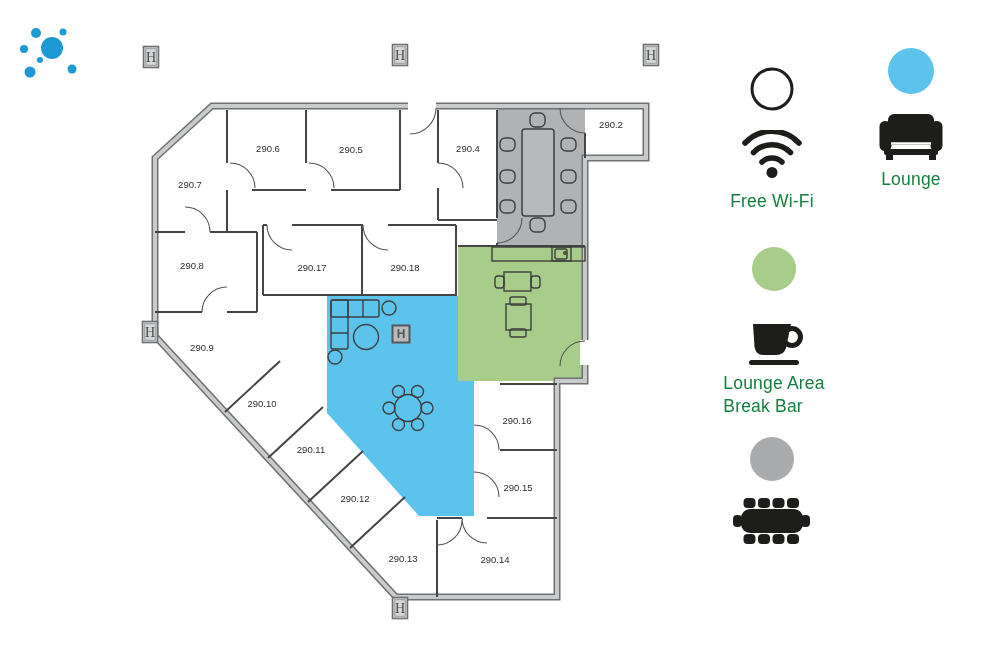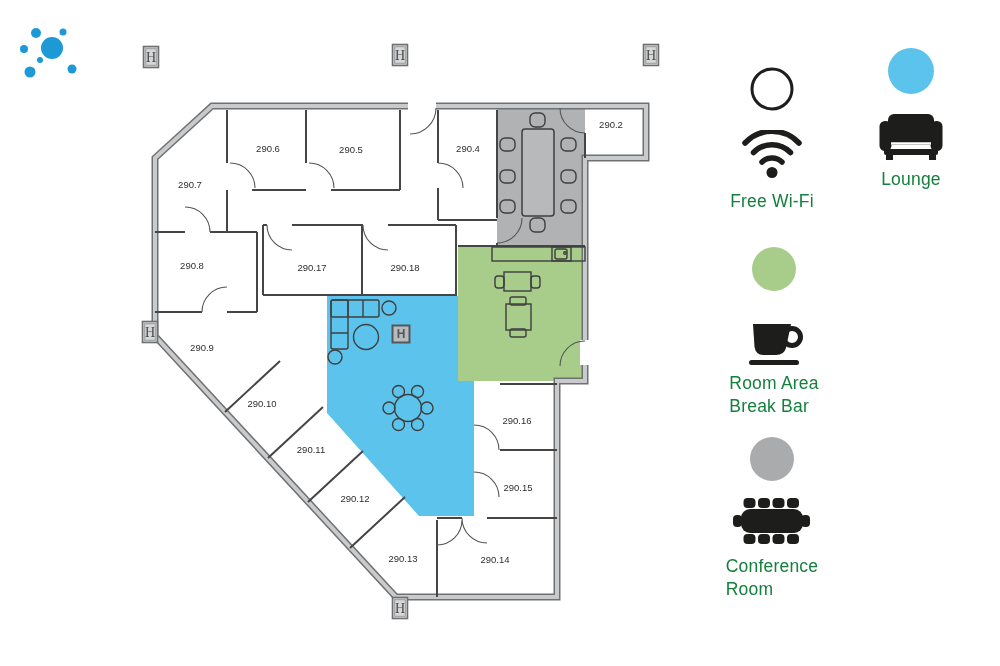--- a/index.html
+++ b/index.html
@@ -240,21 +240,21 @@
     <div class="l-item" style="left:689px;top:246px;">
       <svg width="46" height="46" viewBox="-23 -23 46 46">
         <circle cx="0" cy="0" r="22" fill="#a8cd8a"></circle>
       </svg>
       <svg width="62" height="48" viewBox="-31 -22 62 48" style="margin-top:27px;">
         <circle class="ink-stroke" cx="18" cy="-4" r="8.5" stroke-width="5"></circle>
         <path class="ink" d="M-21,-17 L17,-17 L12,7 Q10,14 2,14 L-11,14 Q-18,14 -19.5,6 Z"></path>
         <rect class="ink" x="-25" y="19" width="50" height="5" rx="2.5"></rect>
       </svg>
       <div class="l-label" style="margin-top:5px;">
-        <span>Room Area</span>
+        <span>Lounge Area</span>
         <span>Break Bar</span>
       </div>
     </div>
 
     <div class="l-item" style="left:687px;top:436px;">
       <svg width="46" height="46" viewBox="-23 -23 46 46">
         <circle cx="0" cy="0" r="22" fill="#aaabad"></circle>
       </svg>
       <svg width="82" height="48" viewBox="-41 -24 82 48" style="margin-top:15px;">
         <rect class="ink" x="-28.5" y="-23" width="12" height="10" rx="4"></rect>
@@ -262,20 +262,16 @@
         <rect class="ink" x="0.5" y="-23" width="12" height="10" rx="4"></rect>
         <rect class="ink" x="15" y="-23" width="12" height="10" rx="4"></rect>
         <rect class="ink" x="-28.5" y="13" width="12" height="10" rx="4"></rect>
         <rect class="ink" x="-14" y="13" width="12" height="10" rx="4"></rect>
         <rect class="ink" x="0.5" y="13" width="12" height="10" rx="4"></rect>
         <rect class="ink" x="15" y="13" width="12" height="10" rx="4"></rect>
         <rect class="ink" x="-39" y="-6" width="9" height="12" rx="4"></rect>
         <rect class="ink" x="29" y="-6" width="9" height="12" rx="4"></rect>
         <rect class="ink" x="-31" y="-12" width="62" height="24" rx="9"></rect>
       </svg>
-      <div class="l-label" style="margin-top:10px;">
-        <span>Conference</span>
-        <span>Room</span>
-      </div>
     </div>
 
   </div>
 </div>
 
 </body></html>

